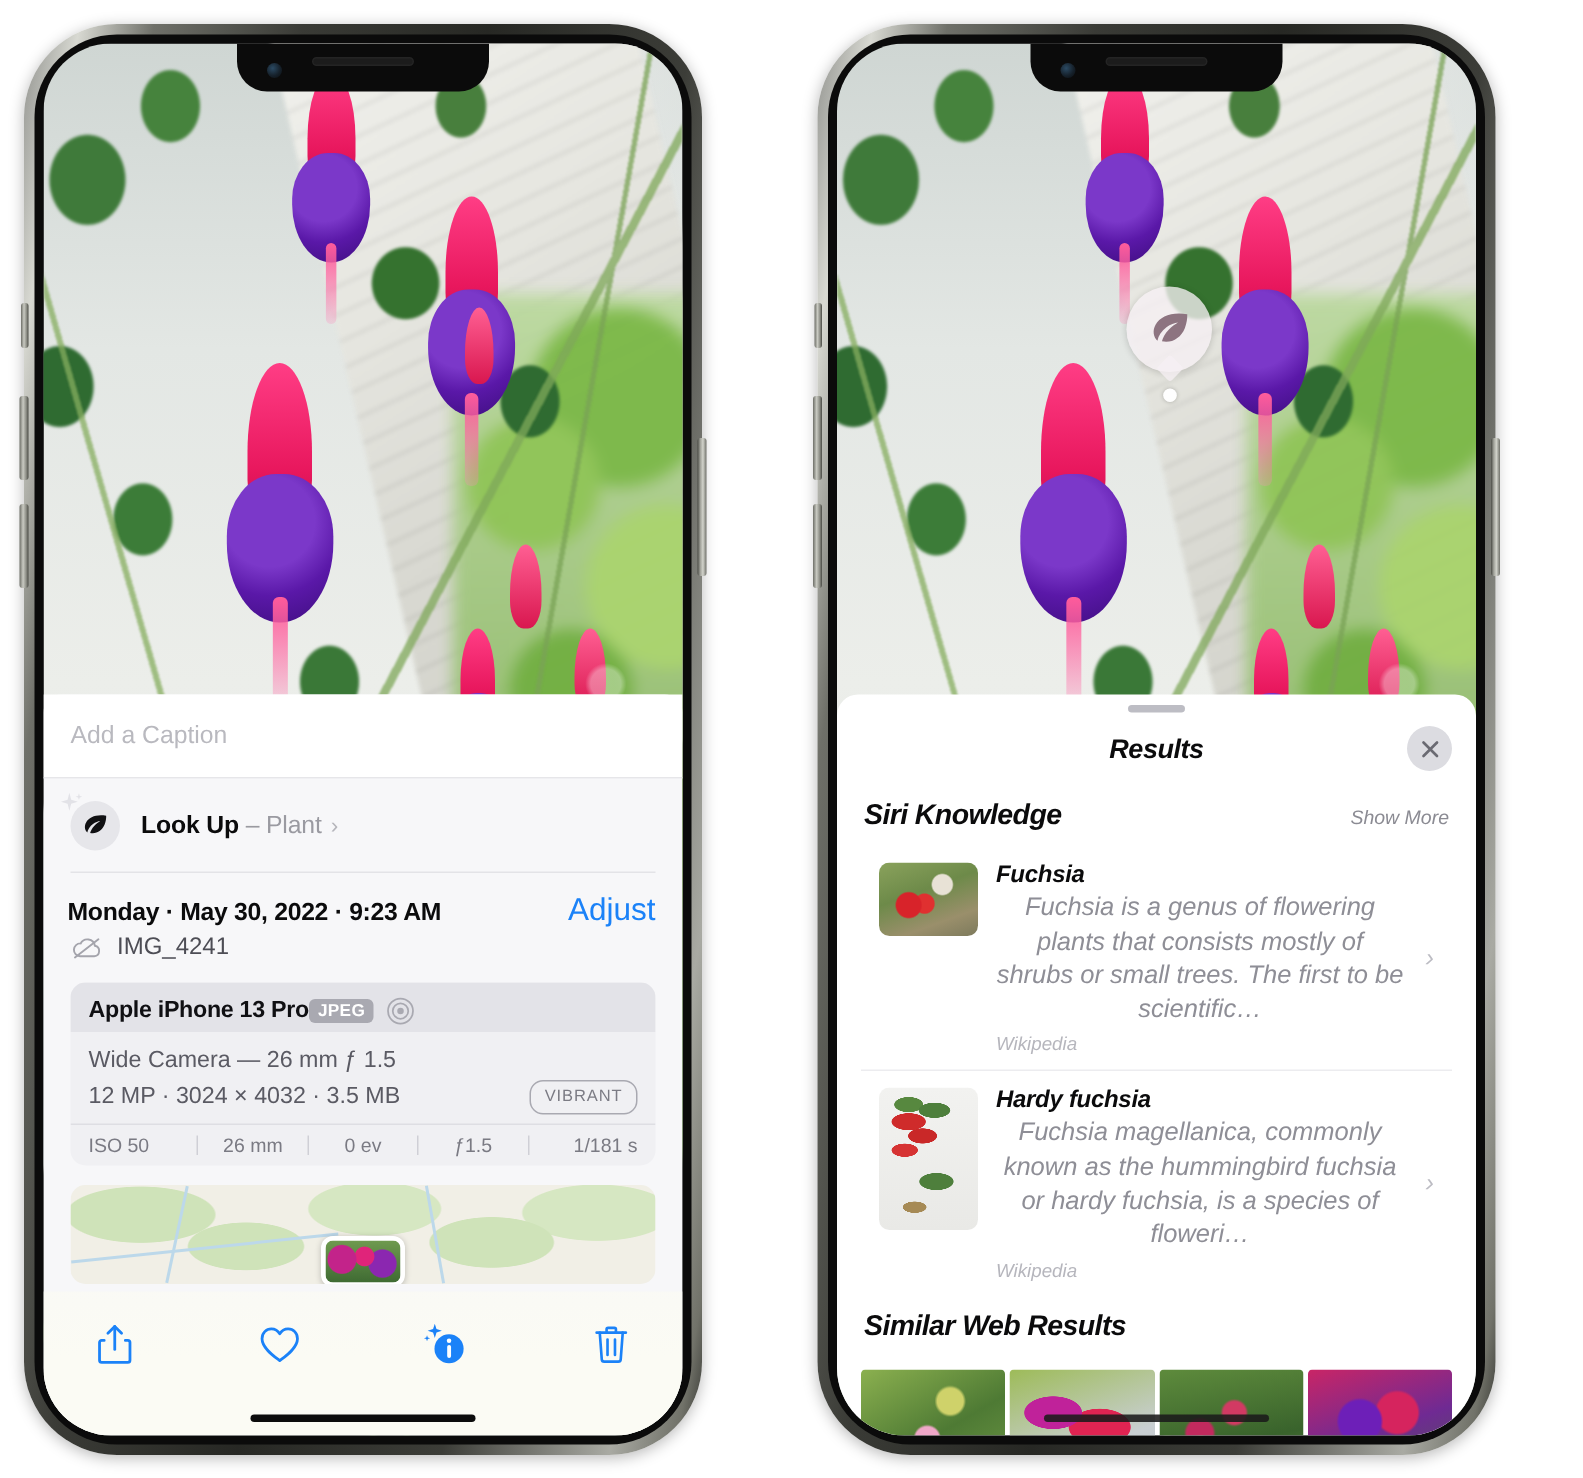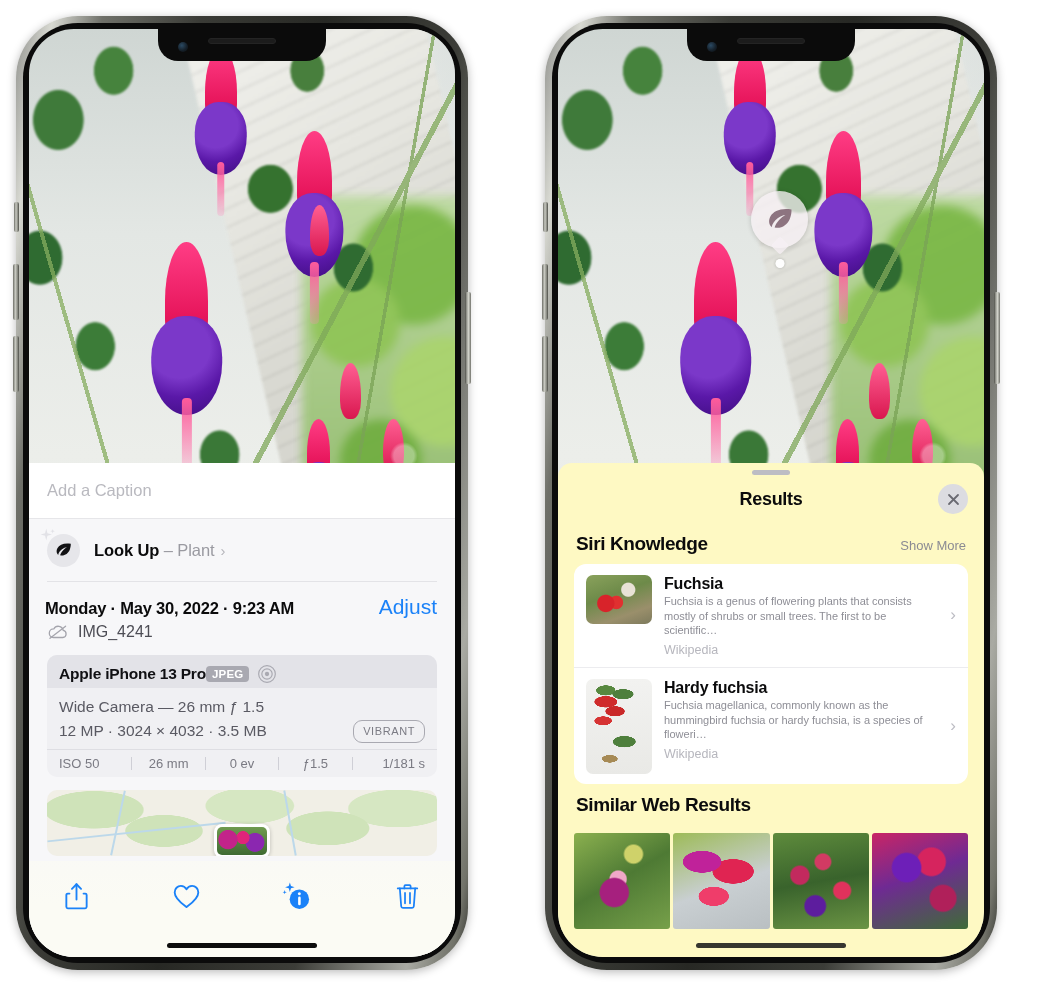--- a/index.html
+++ b/index.html
@@ -294,23 +294,23 @@
   }
   .leaf-pin .dot {
     position: absolute; left: 50%; transform: translateX(-50%);
     bottom: -20px; width: 9px; height: 9px; border-radius: 50%;
     background: rgba(255,255,255,.95);
     box-shadow: 0 0 3px rgba(0,0,0,.25);
   }
 
   .results-sheet {
     position: absolute; left: 0; right: 0; bottom: 0; top: 434px;
-    background: #fef9c3;
+    background: #ffffff;
     border-top-left-radius: 14px; border-top-right-radius: 14px;
-    z-index: 20; overflow: hidden;
+    z-index: 20; overflow: hidden; font-style: italic;
   }
   .grabber {
     width: 38px; height: 5px; border-radius: 3px; background: #bdbdc4;
     margin: 7px auto 0 auto;
   }
   .results-header {
     position: relative; height: 48px;
     display: flex; align-items: center; justify-content: center;
   }
   .results-title { font-size: 18px; font-weight: 700; color: #0b0b0c; letter-spacing: -.3px; }
@@ -348,21 +348,21 @@
       radial-gradient(ellipse 22% 8% at 44% 34%, #c92828 0 65%, transparent 68%),
       radial-gradient(ellipse 20% 7% at 26% 44%, #d63333 0 65%, transparent 68%),
       radial-gradient(ellipse 24% 8% at 56% 16%, #4e7f3c 0 65%, transparent 68%),
       radial-gradient(ellipse 22% 8% at 30% 12%, #57883f 0 65%, transparent 68%),
       radial-gradient(ellipse 26% 9% at 58% 66%, #4e7f3c 0 65%, transparent 68%),
       radial-gradient(ellipse 18% 6% at 36% 84%, #a68a55 0 65%, transparent 68%),
       linear-gradient(180deg,#f2f2f0,#e9e9e6);
   }
   .ktext { flex: 1; min-width: 0; padding-right: 20px; }
   .ktitle { font-size: 16px; font-weight: 700; color: #0b0b0c; letter-spacing: -.2px; margin-bottom: 1px; }
-  .kdesc { font-size: 11px; color: #8e8e96; line-height: 1.33; }
+  .kdesc { font-size: 17px; color: #8e8e96; line-height: 1.33; text-align: center; }
   .ksrc { font-size: 12.5px; color: #b6b6bd; margin-top: 5px; }
   .kchev {
     position: absolute; right: 12px; top: 50%; transform: translateY(-50%);
     color: #bcbcc3; font-size: 17px;
   }
 
   .webimages { display: flex; gap: 3px; margin: 8px 16px 0 16px; }
   .wimg { flex: 1; height: 96px; border-radius: 3px; }
   .wimg.w1 { background:
       radial-gradient(circle at 42% 62%, #a6207e 0 17%, transparent 19%),

